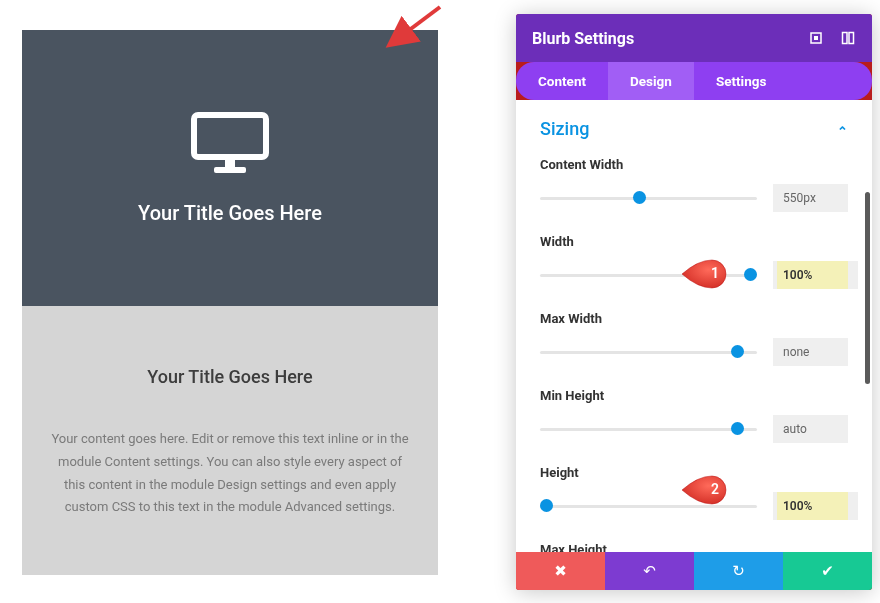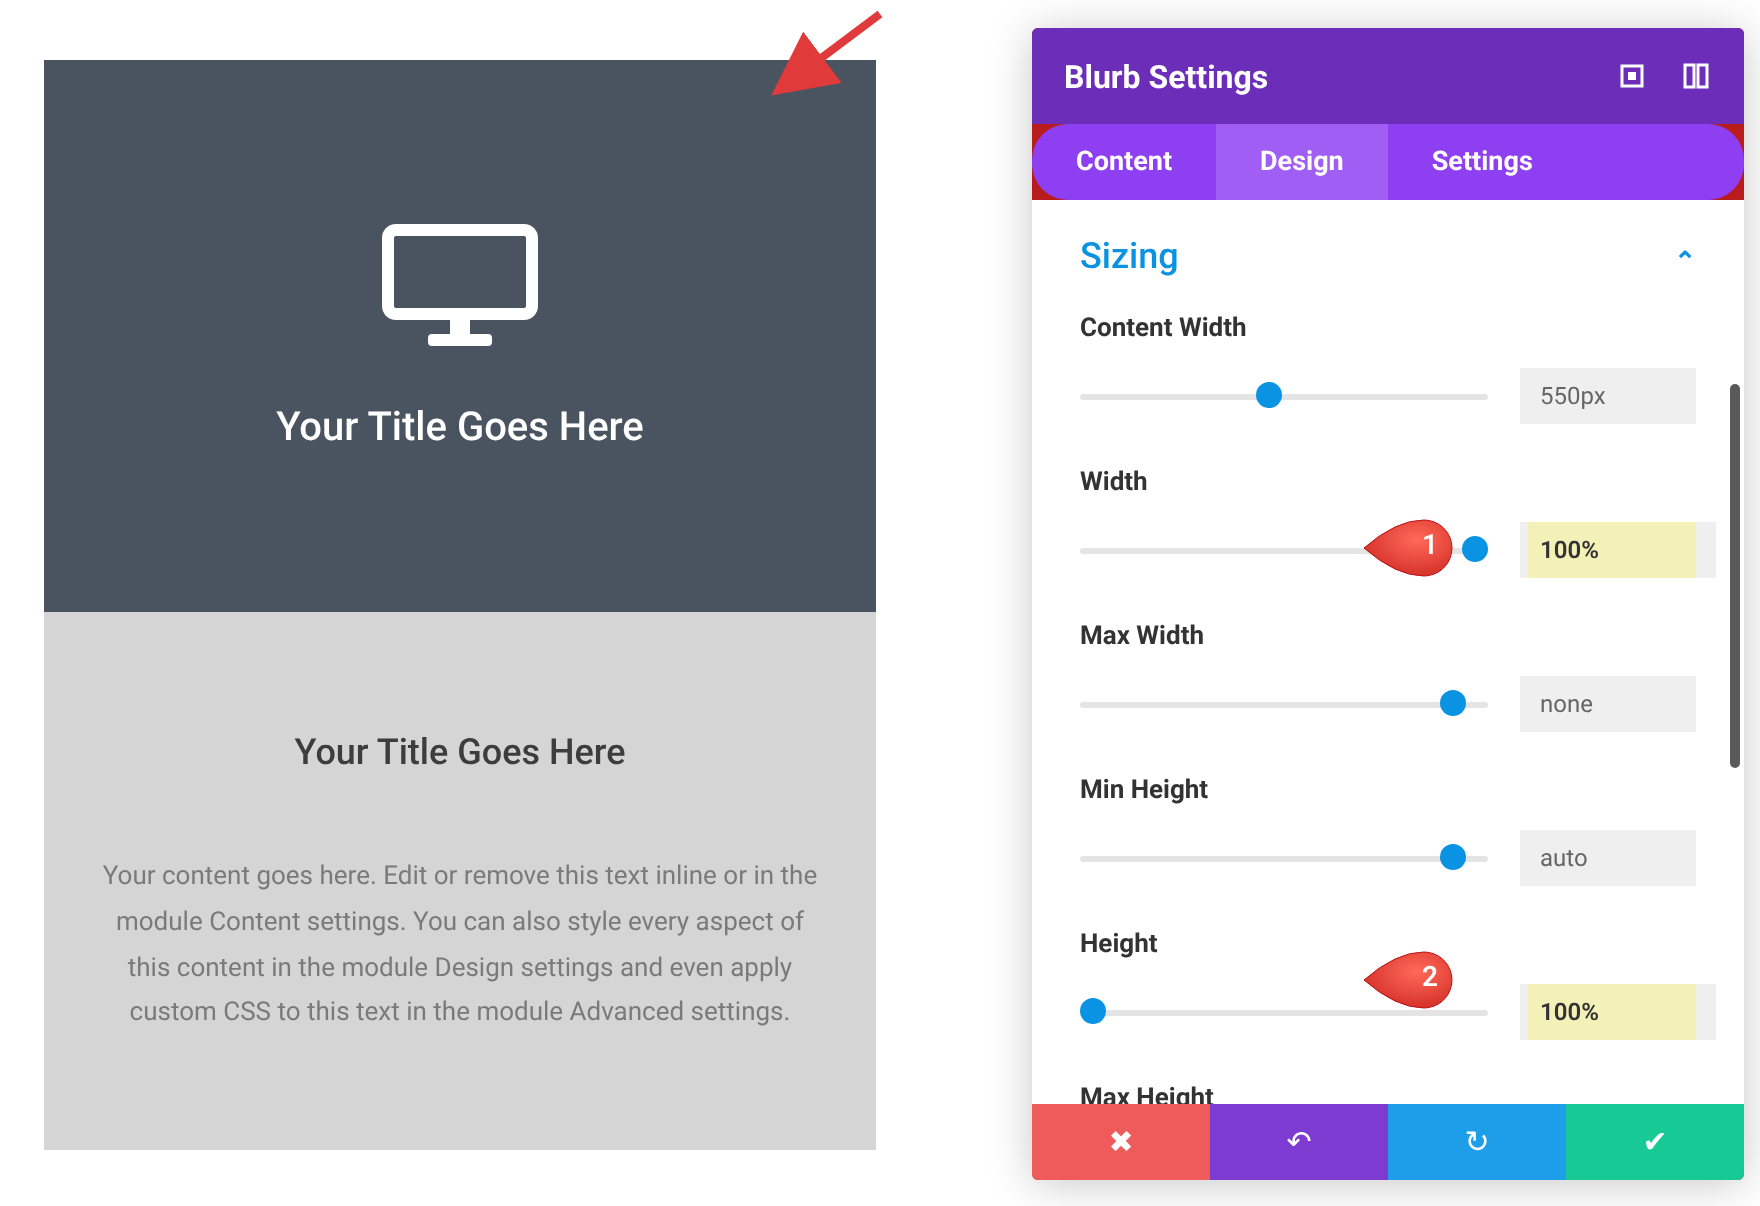--- a/index.html
+++ b/index.html
@@ -55,21 +55,21 @@
   .slider {
     flex:1; height:14px; position:relative;
   }
   .rail {
     position:absolute; left:0; right:0; top:6px; height:3px; background:#e4e4e4; border-radius:2px;
   }
   .thumb {
     position:absolute; top:0; width:13px; height:13px; border-radius:50%; background:#0a93e2;
   }
   .valbox {
-    width:88px; height:28px; background:#efefef; color:#666; font-size:12px; display:flex; align-items:center; padding:12px 10px;
+    width:75px; height:28px; background:#efefef; color:#666; font-size:12px; display:flex; align-items:center; padding:12px 10px;
     position:relative;
   }
   .valbox.hl { background:#f4f1b8; color:#333; font-weight:600;
     box-shadow: 4px 0 0 0 #efefef inset; }
   .valbox.hl::after{
     content:""; position:absolute; right:-10px; top:0; width:10px; height:28px; background:#efefef;
   }
   .panel-scrollbar {
     position:absolute; right:2px; top:92px; width:5px; height:192px; background:#5a5a5a; border-radius:3px;
   }

